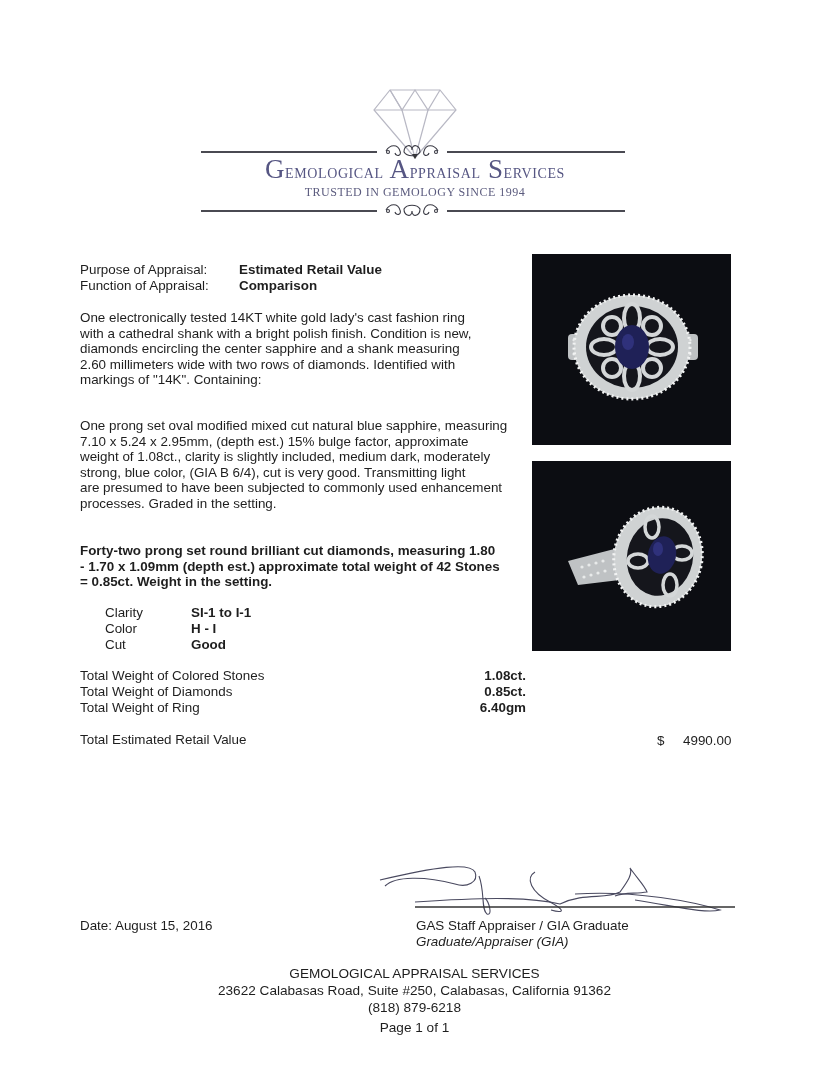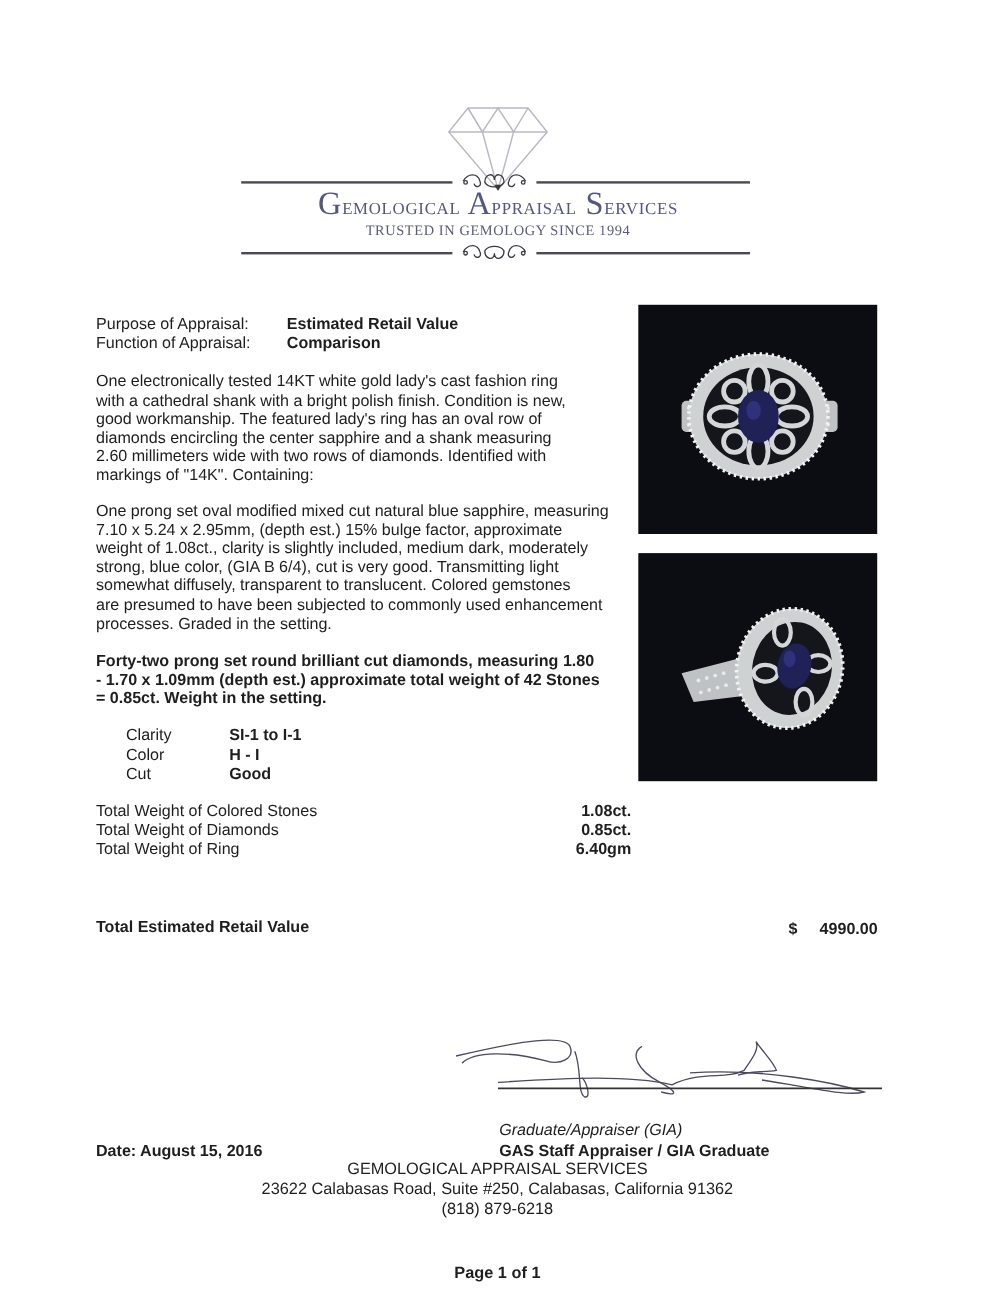--- a/index.html
+++ b/index.html
@@ -26,21 +26,21 @@
   .para span { display: block; white-space: nowrap; }
 
   .grade-row { white-space: nowrap; line-height: 16px; padding-left: 16px; }
   .grade-row .k { position: absolute; left: 105px; }
   .grade-row .v { position: absolute; left: 191px; font-weight: bold; }
 
   .tot-row { left: 80px; width: 450px; line-height: 16px; height: 16px; white-space: nowrap; }
   .tot-row .k { position: absolute; left: 0; }
   .tot-row .v { position: absolute; right: 4px; font-weight: bold; text-align: right; }
 
-  .bold { font-weight: bold; margin-top: 33px; }
+  .bold { font-weight: normal; }
 
   .photo { left: 532px; width: 199px; background: #0c0d12; overflow: hidden; }
 
   .footer-line { left: 0; width: 829px; text-align: center; white-space: nowrap; line-height: 17px; font-size: 13.6px; }
 </style>
 </head>
 <body>
 
 <div class="abs logo-diamond">
   <svg width="86" height="72" viewBox="0 0 86 72">
@@ -94,32 +94,30 @@
 <div class="abs label-row" style="top:262px;">
   <span class="k">Purpose of Appraisal:</span><span class="v">Estimated Retail Value</span>
 </div>
 <div class="abs label-row" style="top:278px;">
   <span class="k">Function of Appraisal:</span><span class="v">Comparison</span>
 </div>
 
 <div class="abs para" style="top:310px;">
   <span>One electronically tested 14KT white gold lady's cast fashion ring</span>
   <span>with a cathedral shank with a bright polish finish. Condition is new,</span>
-  <span>good workmanship. The featured lady's ring has an oval row of</span>
   <span>diamonds encircling the center sapphire and a shank measuring</span>
   <span>2.60 millimeters wide with two rows of diamonds. Identified with</span>
   <span>markings of "14K".  Containing:</span>
 </div>
 
 <div class="abs para" style="top:418px;">
   <span>One prong set oval modified mixed cut natural blue sapphire, measuring</span>
   <span>7.10 x 5.24 x 2.95mm, (depth est.) 15% bulge factor, approximate</span>
   <span>weight of 1.08ct., clarity is slightly included, medium dark, moderately</span>
   <span>strong, blue color, (GIA B 6/4), cut is very good. Transmitting light</span>
-  <span>somewhat diffusely, transparent to translucent. Colored gemstones</span>
   <span>are presumed to have been subjected to commonly used enhancement</span>
   <span>processes. Graded in the setting.</span>
 </div>
 
 <div class="abs para" style="top:543px;font-weight:bold;">
   <span>Forty-two prong set round brilliant cut diamonds, measuring 1.80</span>
   <span>- 1.70 x 1.09mm (depth est.) approximate total weight of 42 Stones</span>
   <span>= 0.85ct. Weight in the setting.</span>
 </div>
 

